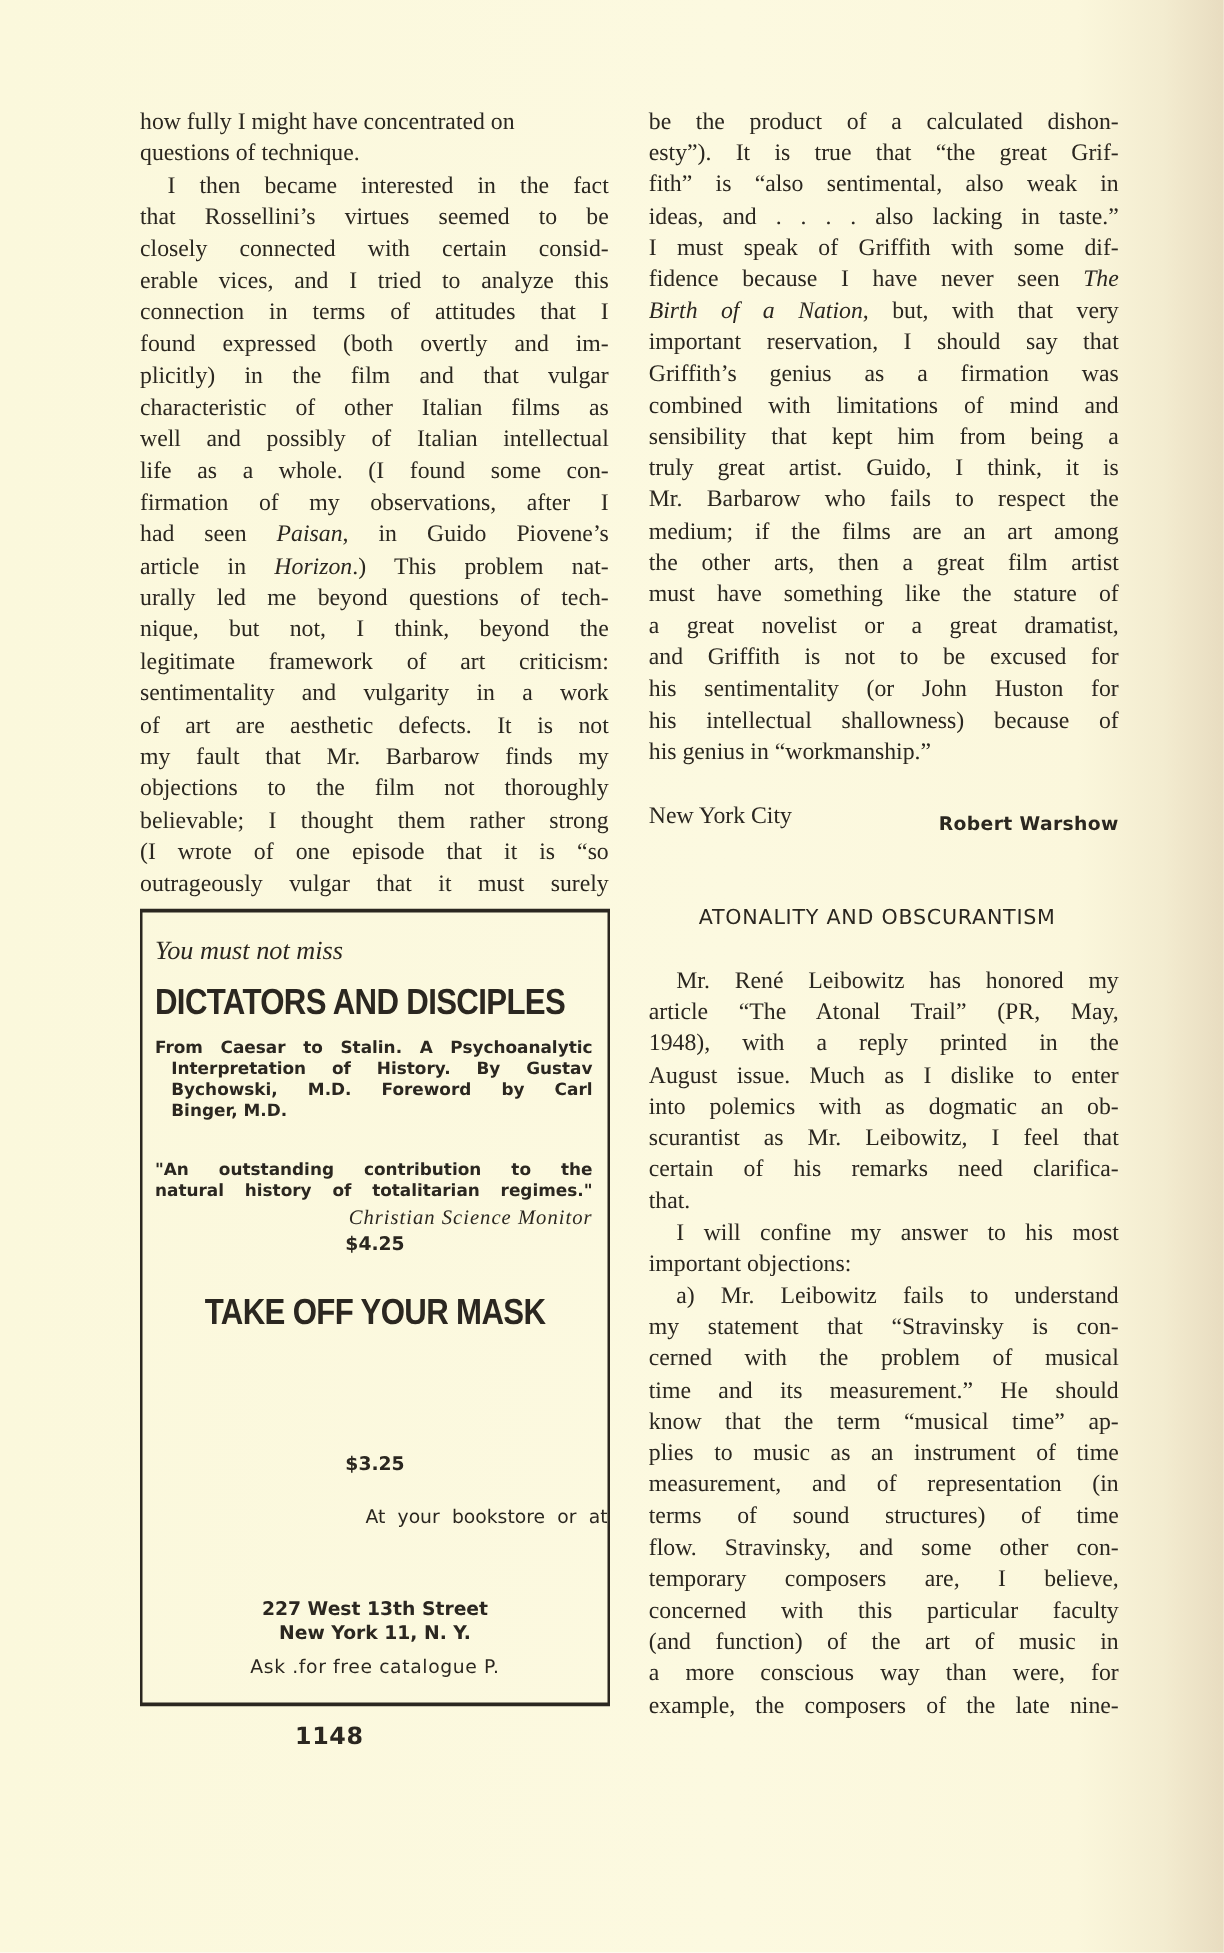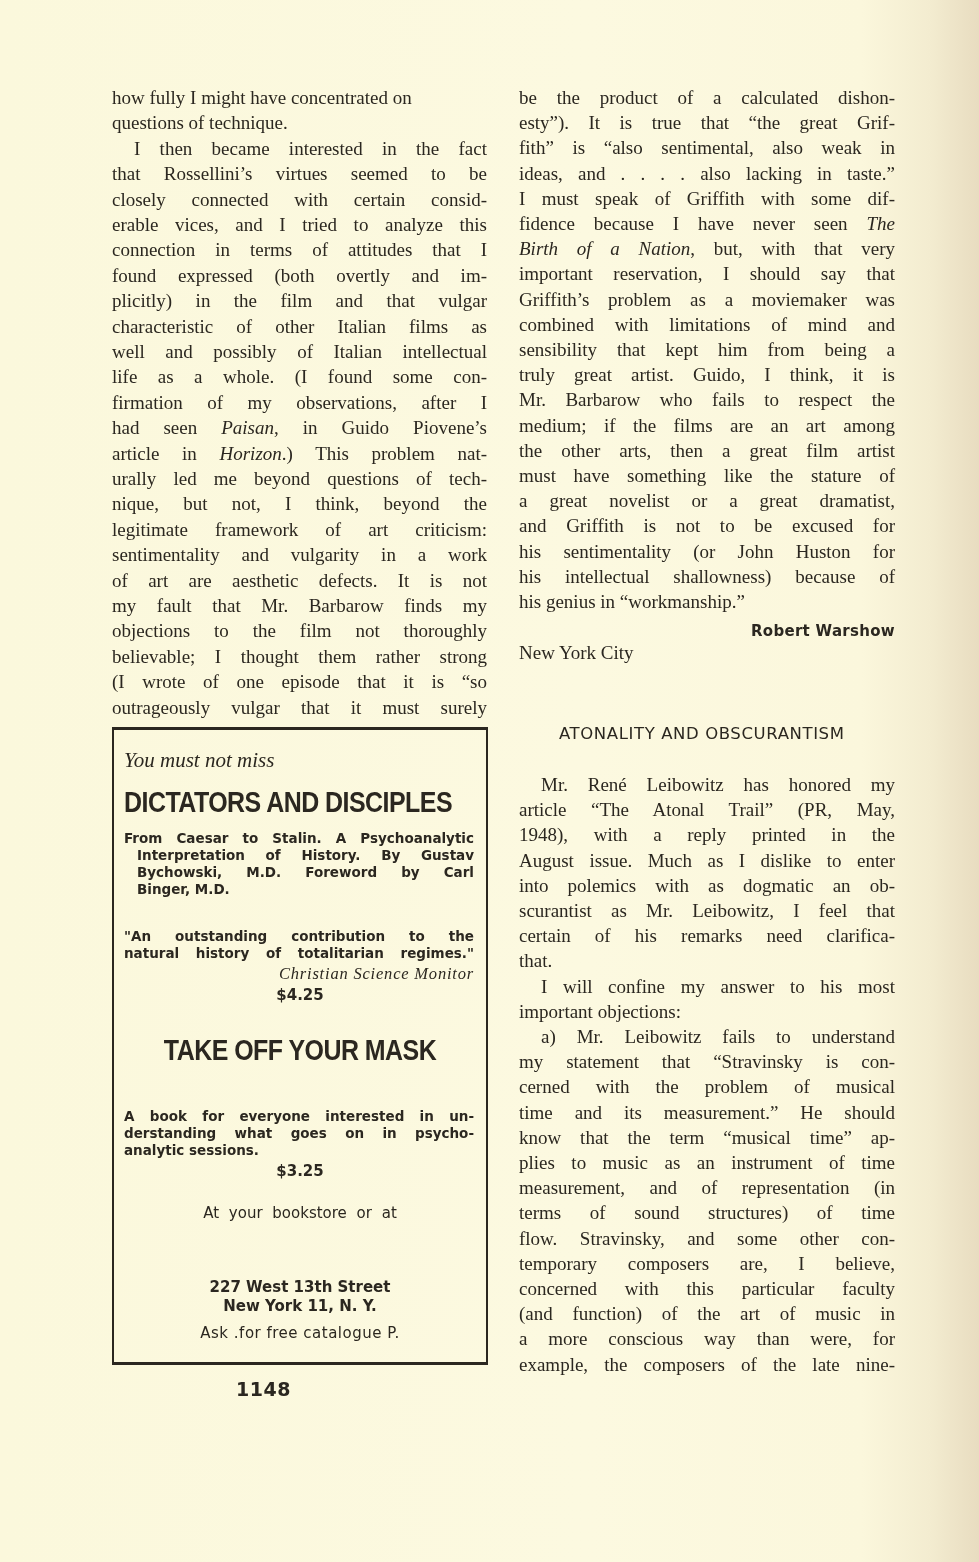--- a/index.html
+++ b/index.html
@@ -107,28 +107,23 @@
     <span class="ln hang left">Binger, M.D.</span>
   </div>
   <div class="ad-el ad-body" style="top:198px;">
     <span class="ln">"An outstanding contribution to the</span>
     <span class="ln">natural history of totalitarian regimes."</span>
   </div>
   <div class="ad-el ad-source" style="top:234px;">Christian Science Monitor</div>
   <div class="ad-el ad-center bold" style="top:256px; font-size:15px;">$4.25</div>
 
   <div class="ad-el ad-title center" style="top:304px;">TAKE OFF YOUR MASK</div>
-  <div class="ad-el ad-body" style="top:378px;">
-    <span class="ln">A book for everyone interested in un-</span>
-    <span class="ln">derstanding what goes on in psycho-</span>
-    <span class="ln left">analytic sessions.</span>
-  </div>
   <div class="ad-el ad-center bold" style="top:432px; font-size:15px;">$3.25</div>
 
-  <div class="ad-el ad-center" style="top:474px; font-size:15px; word-spacing:5px;">At your bookstore or at</div>
+  <div class="ad-el ad-center" style="top:474px; font-size:15px; word-spacing:5px;text-align:right;">At your bookstore or at</div>
   <div class="ad-el ad-center bold" style="top:548px; font-size:15px;">
     <div>227 West 13th Street</div>
     <div>New York 11, N. Y.</div>
   </div>
   <div class="ad-el ad-center" style="top:594px; font-size:15px; letter-spacing:0.5px;">Ask .for free catalogue P.</div>
 </div>
 
 <div class="page-number">1148</div>
 
 <div class="col" style="left:519px; top:85px; width:376px;">
@@ -137,34 +132,34 @@
   <div class="line" style="top:50.4px; width:376px">fith” is “also sentimental, also weak in</div>
   <div class="line" style="top:75.6px; width:376px">ideas, and . . . . also lacking in taste.”</div>
   <div class="line" style="top:100.8px; width:376px">I must speak of Griffith with some dif-</div>
   <div class="line" style="top:126px; width:376px">
     <span>fidence because I have never seen </span><i>The</i>
   </div>
   <div class="line" style="top:151.2px; width:376px">
     <i>Birth of a Nation</i><span>, but, with that very</span>
   </div>
   <div class="line" style="top:176.4px; width:376px">important reservation, I should say that</div>
-  <div class="line" style="top:201.6px; width:376px">Griffith’s problem as a moviemaker was</div>
+  <div class="line" style="top:201.6px; width:376px">Griffith’s genius as a firmation was</div>
   <div class="line" style="top:226.8px; width:376px">combined with limitations of mind and</div>
   <div class="line" style="top:252px; width:376px">sensibility that kept him from being a</div>
   <div class="line" style="top:277.2px; width:376px">truly great artist. Guido, I think, it is</div>
   <div class="line" style="top:302.4px; width:376px">Mr. Barbarow who fails to respect the</div>
   <div class="line" style="top:327.6px; width:376px">medium; if the films are an art among</div>
   <div class="line" style="top:352.8px; width:376px">the other arts, then a great film artist</div>
   <div class="line" style="top:378px; width:376px">must have something like the stature of</div>
   <div class="line" style="top:403.2px; width:376px">a great novelist or a great dramatist,</div>
   <div class="line" style="top:428.4px; width:376px">and Griffith is not to be excused for</div>
   <div class="line" style="top:453.6px; width:376px">his sentimentality (or John Huston for</div>
   <div class="line" style="top:478.8px; width:376px">his intellectual shallowness) because of</div>
   <div class="line last" style="top:504px; width:376px">his genius in “workmanship.”</div>
-  <div class="signature" style="top:534px;">Robert Warshow</div>
+  <div class="signature" style="top:562px;">Robert Warshow</div>
   <div class="line last" style="top:555px; width:376px">New York City</div>
 
   <div class="heading" style="top:636px; left:0;margin-left:40px;">ATONALITY AND OBSCURANTISM</div>
 
   <div class="line indent" style="top:687px; width:376px">Mr. René Leibowitz has honored my</div>
   <div class="line" style="top:712.2px; width:376px">article “The Atonal Trail” (PR, May,</div>
   <div class="line" style="top:737.4px; width:376px">1948), with a reply printed in the</div>
   <div class="line" style="top:762.6px; width:376px">August issue. Much as I dislike to enter</div>
   <div class="line" style="top:787.8px; width:376px">into polemics with as dogmatic an ob-</div>
   <div class="line" style="top:813px; width:376px">scurantist as Mr. Leibowitz, I feel that</div>

